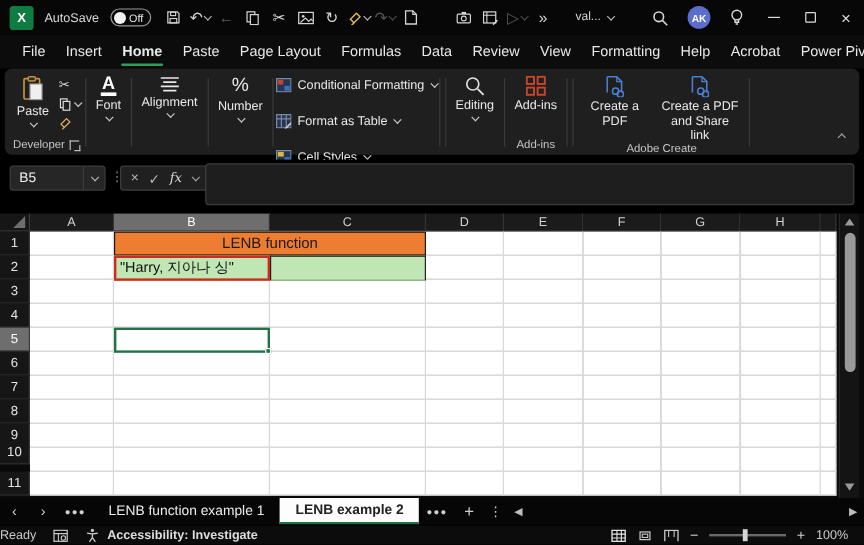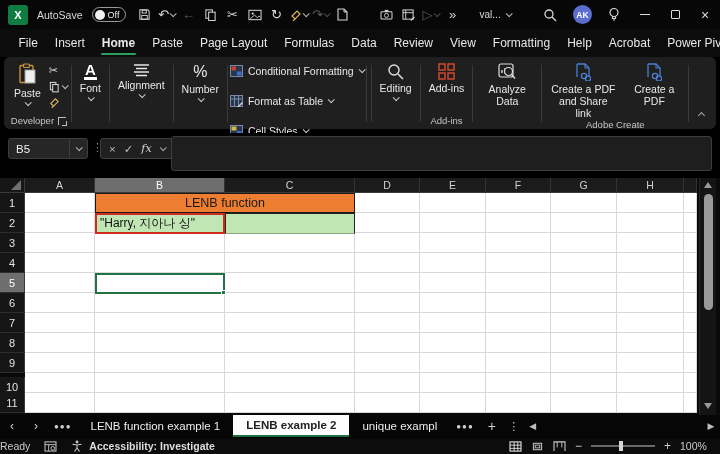--- a/index.html
+++ b/index.html
@@ -388,57 +388,43 @@
             </svg>
           <span>Add-ins</span>
         </div>
       </div>
       <div class="grp-label">
           <span>Add-ins</span>
         </div>
     </div>
     <div class="vsep"></div>
 
-    <div class="grp">
-      <div class="grp-body">
-        <div class="bigbtn">
-          <svg width="19" height="18" viewBox="0 0 19 18">
-              <rect x="1" y="1" width="14" height="13" rx="2" fill="none" stroke="#e0e0e0" stroke-width="1.2"></rect>
-              <path d="M4 10V7 M7 10V5 M10 10V8" stroke="#e0e0e0" stroke-width="1.4"></path>
-              <circle cx="10.5" cy="8.5" r="4" fill="#1f1f1f" stroke="#e0e0e0" stroke-width="1.2"></circle>
-              <path d="M13.5 11.5 L17 15.5" stroke="#e0e0e0" stroke-width="1.4"></path>
-            </svg>
-          <span class="two-line">Analyze Data</span>
-        </div>
-      </div>
-      <div class="grp-label"></div>
-    </div>
     <div class="vsep"></div>
 
     <div class="grp">
       <div class="grp-body">
         <div class="bigbtn">
           <svg width="16" height="18" viewBox="0 0 16 18">
               <path d="M2 1h8l4 4v9" fill="none" stroke="#4a7fd4" stroke-width="1.3"></path>
               <path d="M10 1v4h4" fill="none" stroke="#4a7fd4" stroke-width="1.1"></path>
               <path d="M2 1v13" stroke="#4a7fd4" stroke-width="1.3"></path>
               <circle cx="9" cy="13" r="2.6" fill="none" stroke="#4a7fd4" stroke-width="1.3"></circle>
               <circle cx="13" cy="15.5" r="2.6" fill="none" stroke="#4a7fd4" stroke-width="1.3"></circle>
             </svg>
-          <span class="two-line w66">Create a PDF and Share link</span>
+          <span class="two-line">Create a PDF</span>
         </div>
         <div class="bigbtn">
           <svg width="16" height="18" viewBox="0 0 16 18">
               <path d="M2 1h8l4 4v9" fill="none" stroke="#4a7fd4" stroke-width="1.3"></path>
               <path d="M10 1v4h4" fill="none" stroke="#4a7fd4" stroke-width="1.1"></path>
               <path d="M2 1v13" stroke="#4a7fd4" stroke-width="1.3"></path>
               <circle cx="9" cy="13" r="2.6" fill="none" stroke="#4a7fd4" stroke-width="1.3"></circle>
               <circle cx="13" cy="15.5" r="2.6" fill="none" stroke="#4a7fd4" stroke-width="1.3"></circle>
             </svg>
-          <span class="two-line">Create a PDF</span>
+          <span class="two-line w66">Create a PDF and Share link</span>
         </div>
       </div>
       <div class="grp-label">
           <span>Adobe Create</span>
         </div>
     </div>
     <div class="vsep"></div>
 
     <span class="collapse-chev"><i class="cv up"></i></span>
   </div>
@@ -559,21 +545,21 @@
       <div class="rowhdr" style="top: 175px; height: 20px;">9</div>
       <div class="cell" style="left: 25px; top: 175px; width: 70px; height: 20px;"></div>
       <div class="cell" style="left: 95px; top: 175px; width: 130px; height: 20px;"></div>
       <div class="cell" style="left: 225px; top: 175px; width: 130px; height: 20px;"></div>
       <div class="cell" style="left: 355px; top: 175px; width: 65px; height: 20px;"></div>
       <div class="cell" style="left: 420px; top: 175px; width: 66px; height: 20px;"></div>
       <div class="cell" style="left: 486px; top: 175px; width: 65px; height: 20px;"></div>
       <div class="cell" style="left: 551px; top: 175px; width: 66px; height: 20px;"></div>
       <div class="cell" style="left: 617px; top: 175px; width: 67px; height: 20px;"></div>
       <div class="cell" style="left: 684px; top: 175px; width: 13px; height: 20px;"></div>
-      <div class="rowhdr" style="top: 199px; height: 20px;">10</div>
+      <div class="rowhdr" style="top: 189px; height: 20px;">10</div>
       <div class="cell" style="left: 25px; top: 195px; width: 70px; height: 20px;"></div>
       <div class="cell" style="left: 95px; top: 195px; width: 130px; height: 20px;"></div>
       <div class="cell" style="left: 225px; top: 195px; width: 130px; height: 20px;"></div>
       <div class="cell" style="left: 355px; top: 195px; width: 65px; height: 20px;"></div>
       <div class="cell" style="left: 420px; top: 195px; width: 66px; height: 20px;"></div>
       <div class="cell" style="left: 486px; top: 195px; width: 65px; height: 20px;"></div>
       <div class="cell" style="left: 551px; top: 195px; width: 66px; height: 20px;"></div>
       <div class="cell" style="left: 617px; top: 195px; width: 67px; height: 20px;"></div>
       <div class="cell" style="left: 684px; top: 195px; width: 13px; height: 20px;"></div>
       <div class="rowhdr" style="top: 215px; height: 20px;">11</div>
@@ -593,21 +579,20 @@
         <div style="position: absolute; right: -3px; bottom: -3px; width: 5px; height: 5px; background: rgb(33, 115, 70); border: 1px solid rgb(255, 255, 255);"></div>
       </div>
     </div>
 
   <div class="tabbar">
     <span class="tb-nav">‹</span>
     <span class="tb-nav">›</span>
     <span class="tb-more">●●●</span>
     <span class="stab">LENB function example 1</span>
     <span class="stab active">LENB example 2</span>
-    <span class="stab">unique exampl</span>
     <span class="tb-more">●●●</span>
     <span class="tb-plus">+</span>
     <span class="tb-dots">⋮</span>
     <span class="hs-left">◀</span>
     <span class="hs-track"></span>
     <span class="hs-right">▶</span>
   </div>
 
   <div class="statusbar">
     <span class="sb-ready">Ready</span>

